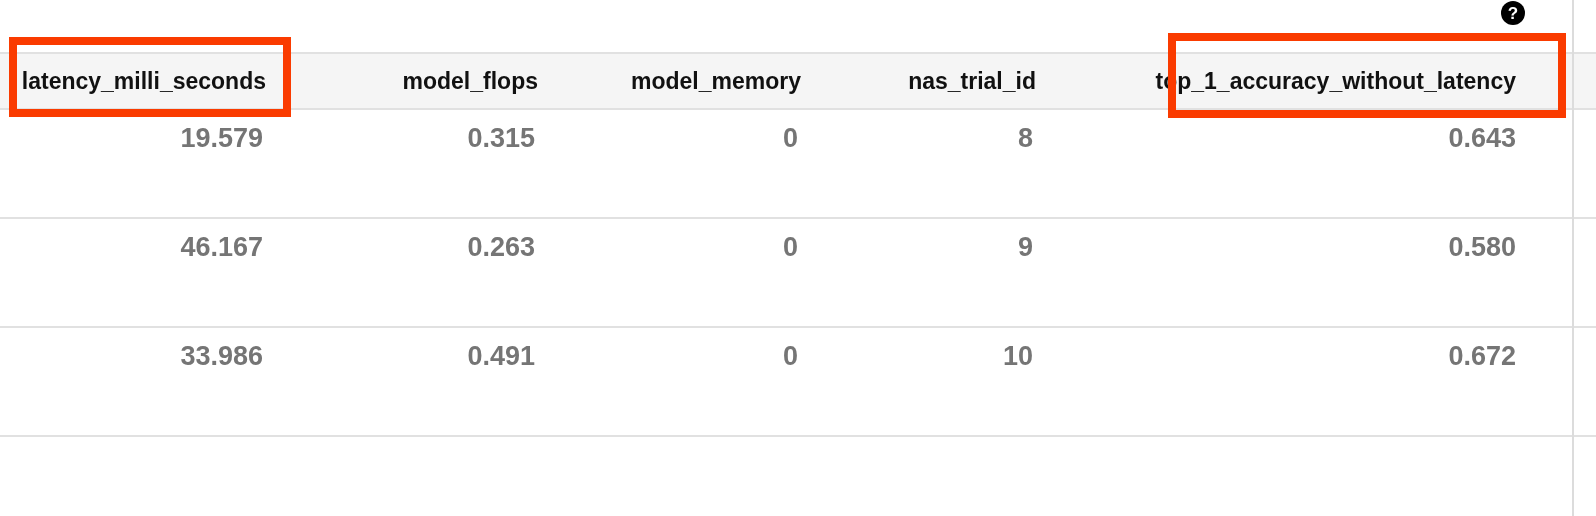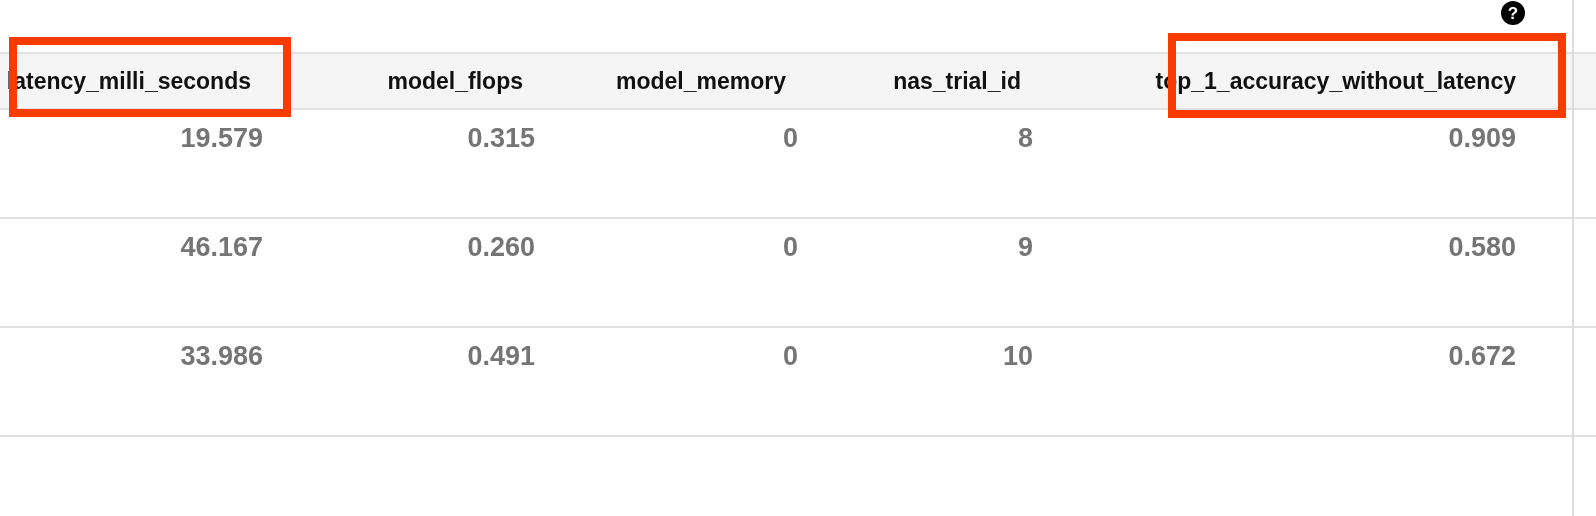--- a/index.html
+++ b/index.html
@@ -22,21 +22,21 @@
   table.trials{
     position:absolute;left:0;top:52px;width:1596px;
     border-collapse:collapse;table-layout:fixed;
   }
   table.trials th{
     height:54px;
     background:var(--header-bg);
     border-top:2px solid var(--divider);
     border-bottom:2px solid var(--divider);
     font-size:23px;font-weight:700;color:var(--header-text);
-    text-align:right;padding:0 32px 0 0;vertical-align:middle;
+    text-align:right;padding:0 17px 0 0;vertical-align:middle;
     white-space:nowrap;overflow:hidden;
   }
   table.trials td{
     height:95px;
     border-bottom:2px solid var(--divider);
     font-size:27px;font-weight:700;color:var(--cell-text);
     text-align:right;padding:12px 20px 0 0;vertical-align:top;
     line-height:33px;white-space:nowrap;overflow:hidden;
   }
   table.trials th.c5, table.trials td.c5{padding-right:57px;}
@@ -87,26 +87,26 @@
         <th class="c5">top_1_accuracy_without_latency</th>
         <th class="stub"></th>
       </tr>
     </thead>
     <tbody>
       <tr>
         <td class="c1">19.579</td>
         <td class="c2">0.315</td>
         <td class="c3">0</td>
         <td class="c4">8</td>
-        <td class="c5">0.909</td>
+        <td class="c5">0.643</td>
         <td class="stub"></td>
       </tr>
       <tr>
         <td class="c1">46.167</td>
-        <td class="c2">0.260</td>
+        <td class="c2">0.263</td>
         <td class="c3">0</td>
         <td class="c4">9</td>
         <td class="c5">0.580</td>
         <td class="stub"></td>
       </tr>
       <tr>
         <td class="c1">33.986</td>
         <td class="c2">0.491</td>
         <td class="c3">0</td>
         <td class="c4">10</td>

